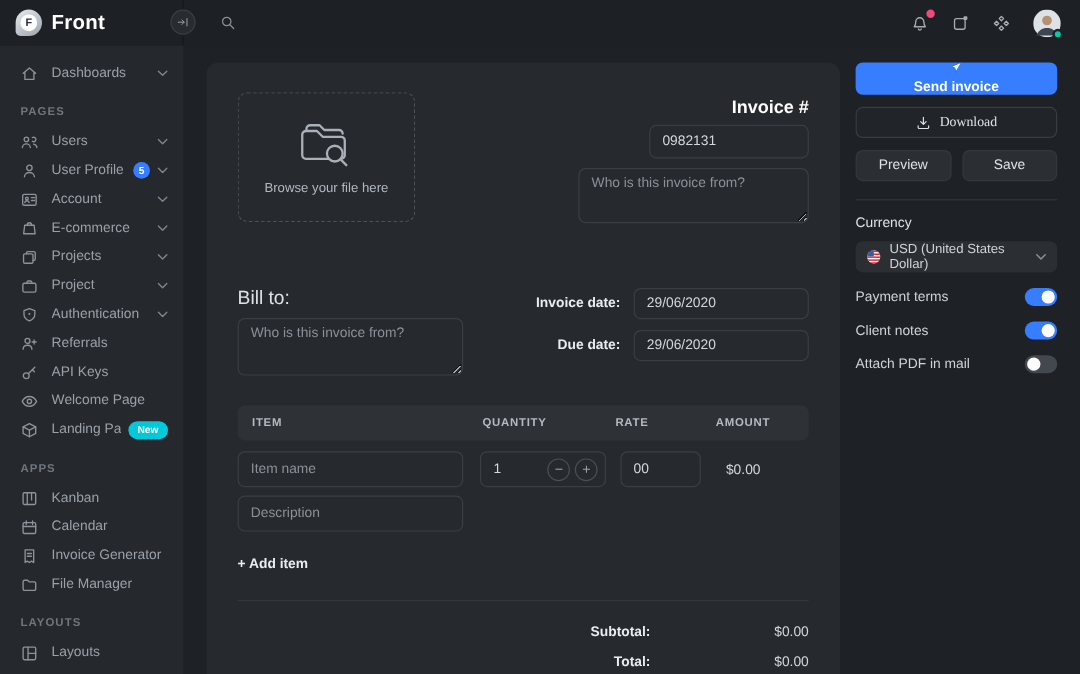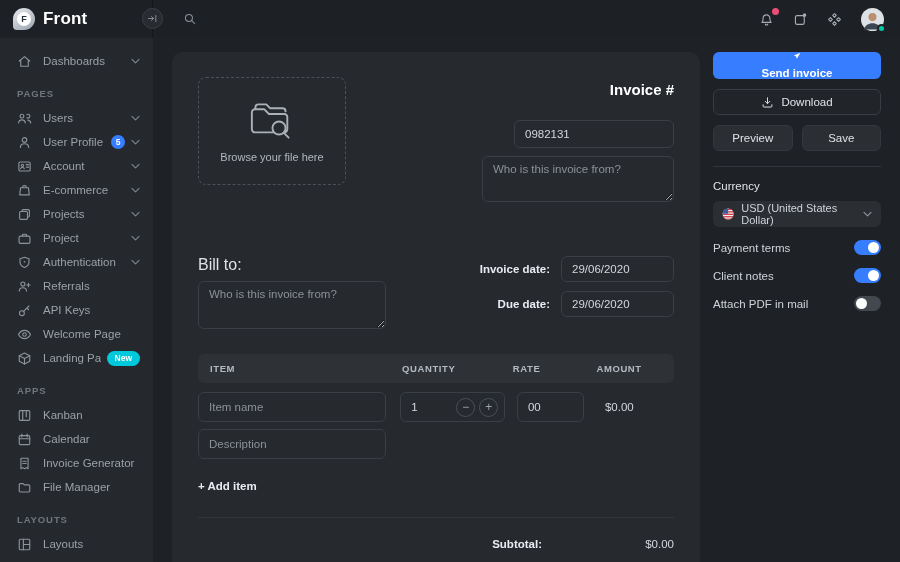--- a/index.html
+++ b/index.html
@@ -42,31 +42,31 @@
 
   .field { background:transparent; border:1px solid #3a3f46; border-radius:6px; color:#d4d8de; font-size:11.5px; font-family:inherit; padding:6px 10px; outline:none; }
   .field::placeholder { color:#8b9199; }
   textarea.field { resize:vertical; }
 
   .row-top { display:flex; justify-content:space-between; }
   .dropzone { width:148px; height:108px; border:1px dashed #4b5158; border-radius:8px; display:flex; flex-direction:column; align-items:center; justify-content:center; gap:9px; color:#b2b8c0; cursor:pointer; }
   .dz-label { font-size:11px; }
   .inv-head { width:192px; display:flex; flex-direction:column; align-items:flex-end; }
   .inv-title { font-size:15px; font-weight:700; color:#fff; line-height:18px; margin-top:4px; }
-  .inv-num { width:160px; height:28px; margin-top:21px; }
+  .inv-num { width:133px; height:28px; margin-top:5px; }
   .inv-from { width:192px; height:46px; margin-top:8px; }
 
   .row-bill { display:flex; justify-content:space-between; margin-top:54px; }
   .bill-col { width:188px; }
   .bill-lbl { font-size:16px; color:#dfe3e8; }
   .bill-ta { width:188px; height:48px; margin-top:7px; }
   .dates-col { display:flex; flex-direction:column; align-items:flex-end; gap:9px; }
   .date-row { display:flex; align-items:center; }
   .date-lbl { font-weight:700; font-size:11.5px; color:#e9edf2; margin-right:11px; }
-  .date-inp { width:113px; height:26px; }
+  .date-inp { width:146px; height:26px; }
 
   .thead { display:flex; background:#2e3237; border-radius:6px; padding:9px 12px; margin-top:22px; font-size:9.5px; font-weight:700; letter-spacing:.6px; color:#b3bac2; }
   .c1 { width:42.5%; } .c2 { width:24.5%; } .c3 { width:18.5%; } .c4 { width:14.5%; }
   .trow { display:flex; align-items:center; margin-top:9px; }
   .item-inp { width:188px; height:30px; }
   .qty-group { width:105px; height:30px; border:1px solid #3a3f46; border-radius:6px; display:flex; align-items:center; padding:0 6px 0 2px; }
   .qty-inp { flex:1; min-width:0; background:transparent; border:none; outline:none; color:#d4d8de; font-size:11.5px; padding:0 8px; font-family:inherit; }
   .step { width:19px; height:19px; border:1px solid #4a4f56; border-radius:50%; color:#9aa1a9; display:flex; align-items:center; justify-content:center; font-size:12px; line-height:1; margin-left:4px; cursor:pointer; flex:none; }
   .rate-inp { width:67px; height:30px; }
   .amount { font-size:11.5px; color:#d4d8de; }
@@ -449,21 +449,21 @@
   </section>
 
   <aside class="panel">
     <button class="btn btn-primary" style="border:none;font-family:inherit;flex-direction:column;">
       <svg width="12" height="12" viewBox="0 0 16 16">
         <path d="M14.7 1.3L1.5 7l4.4 1.7 1.7 4.6 2.3-3.4 4.8-8.6z" fill="#fff"></path>
       </svg>
       <span>Send invoice</span>
     </button>
 
-    <button class="btn btn-outline" style="font-family:Liberation Sans, sans-serif;">
+    <button class="btn btn-outline" style="font-family:Liberation Serif, serif;">
       <svg class="ic" width="13" height="13" viewBox="0 0 16 16">
         <path d="M8 2.2v7M5.2 6.6L8 9.4l2.8-2.8"></path>
         <path d="M2.6 10.8v1.6a1.2 1.2 0 001.2 1.2h8.4a1.2 1.2 0 001.2-1.2v-1.6"></path>
       </svg>
       <span>Download</span>
     </button>
 
     <div class="btn-row">
       <span class="btn-gray">Preview</span>
       <span class="btn-gray">Save</span>

